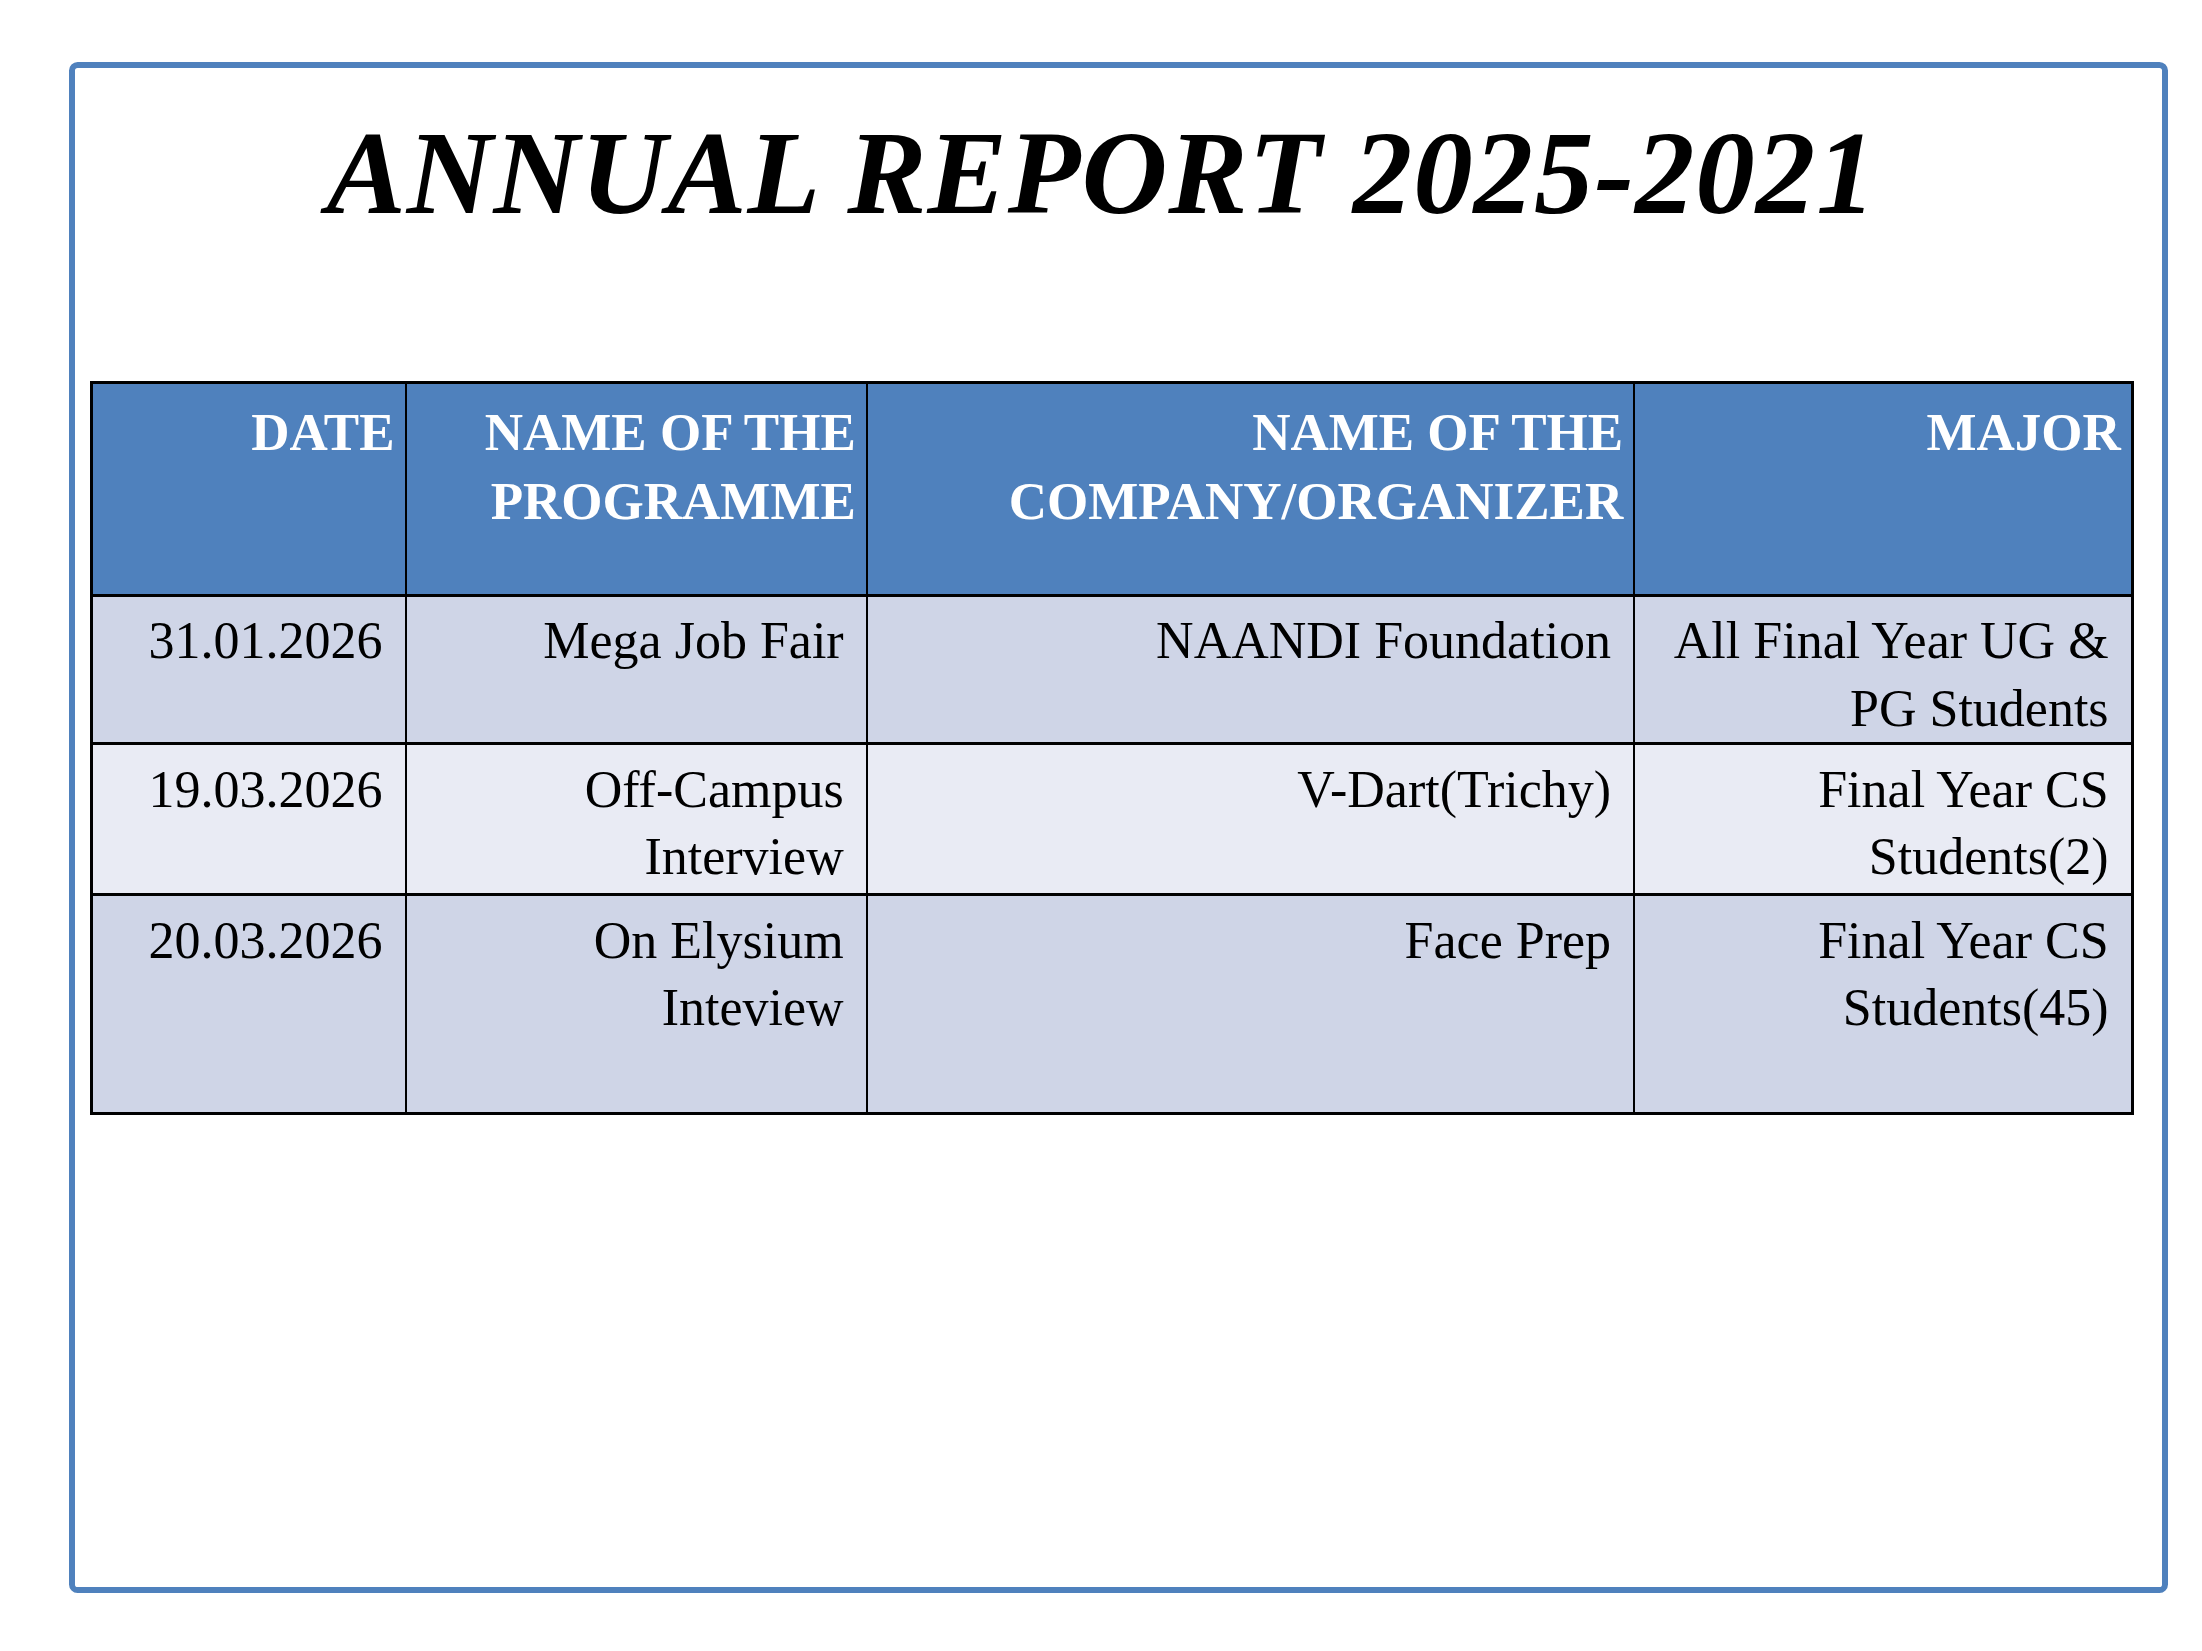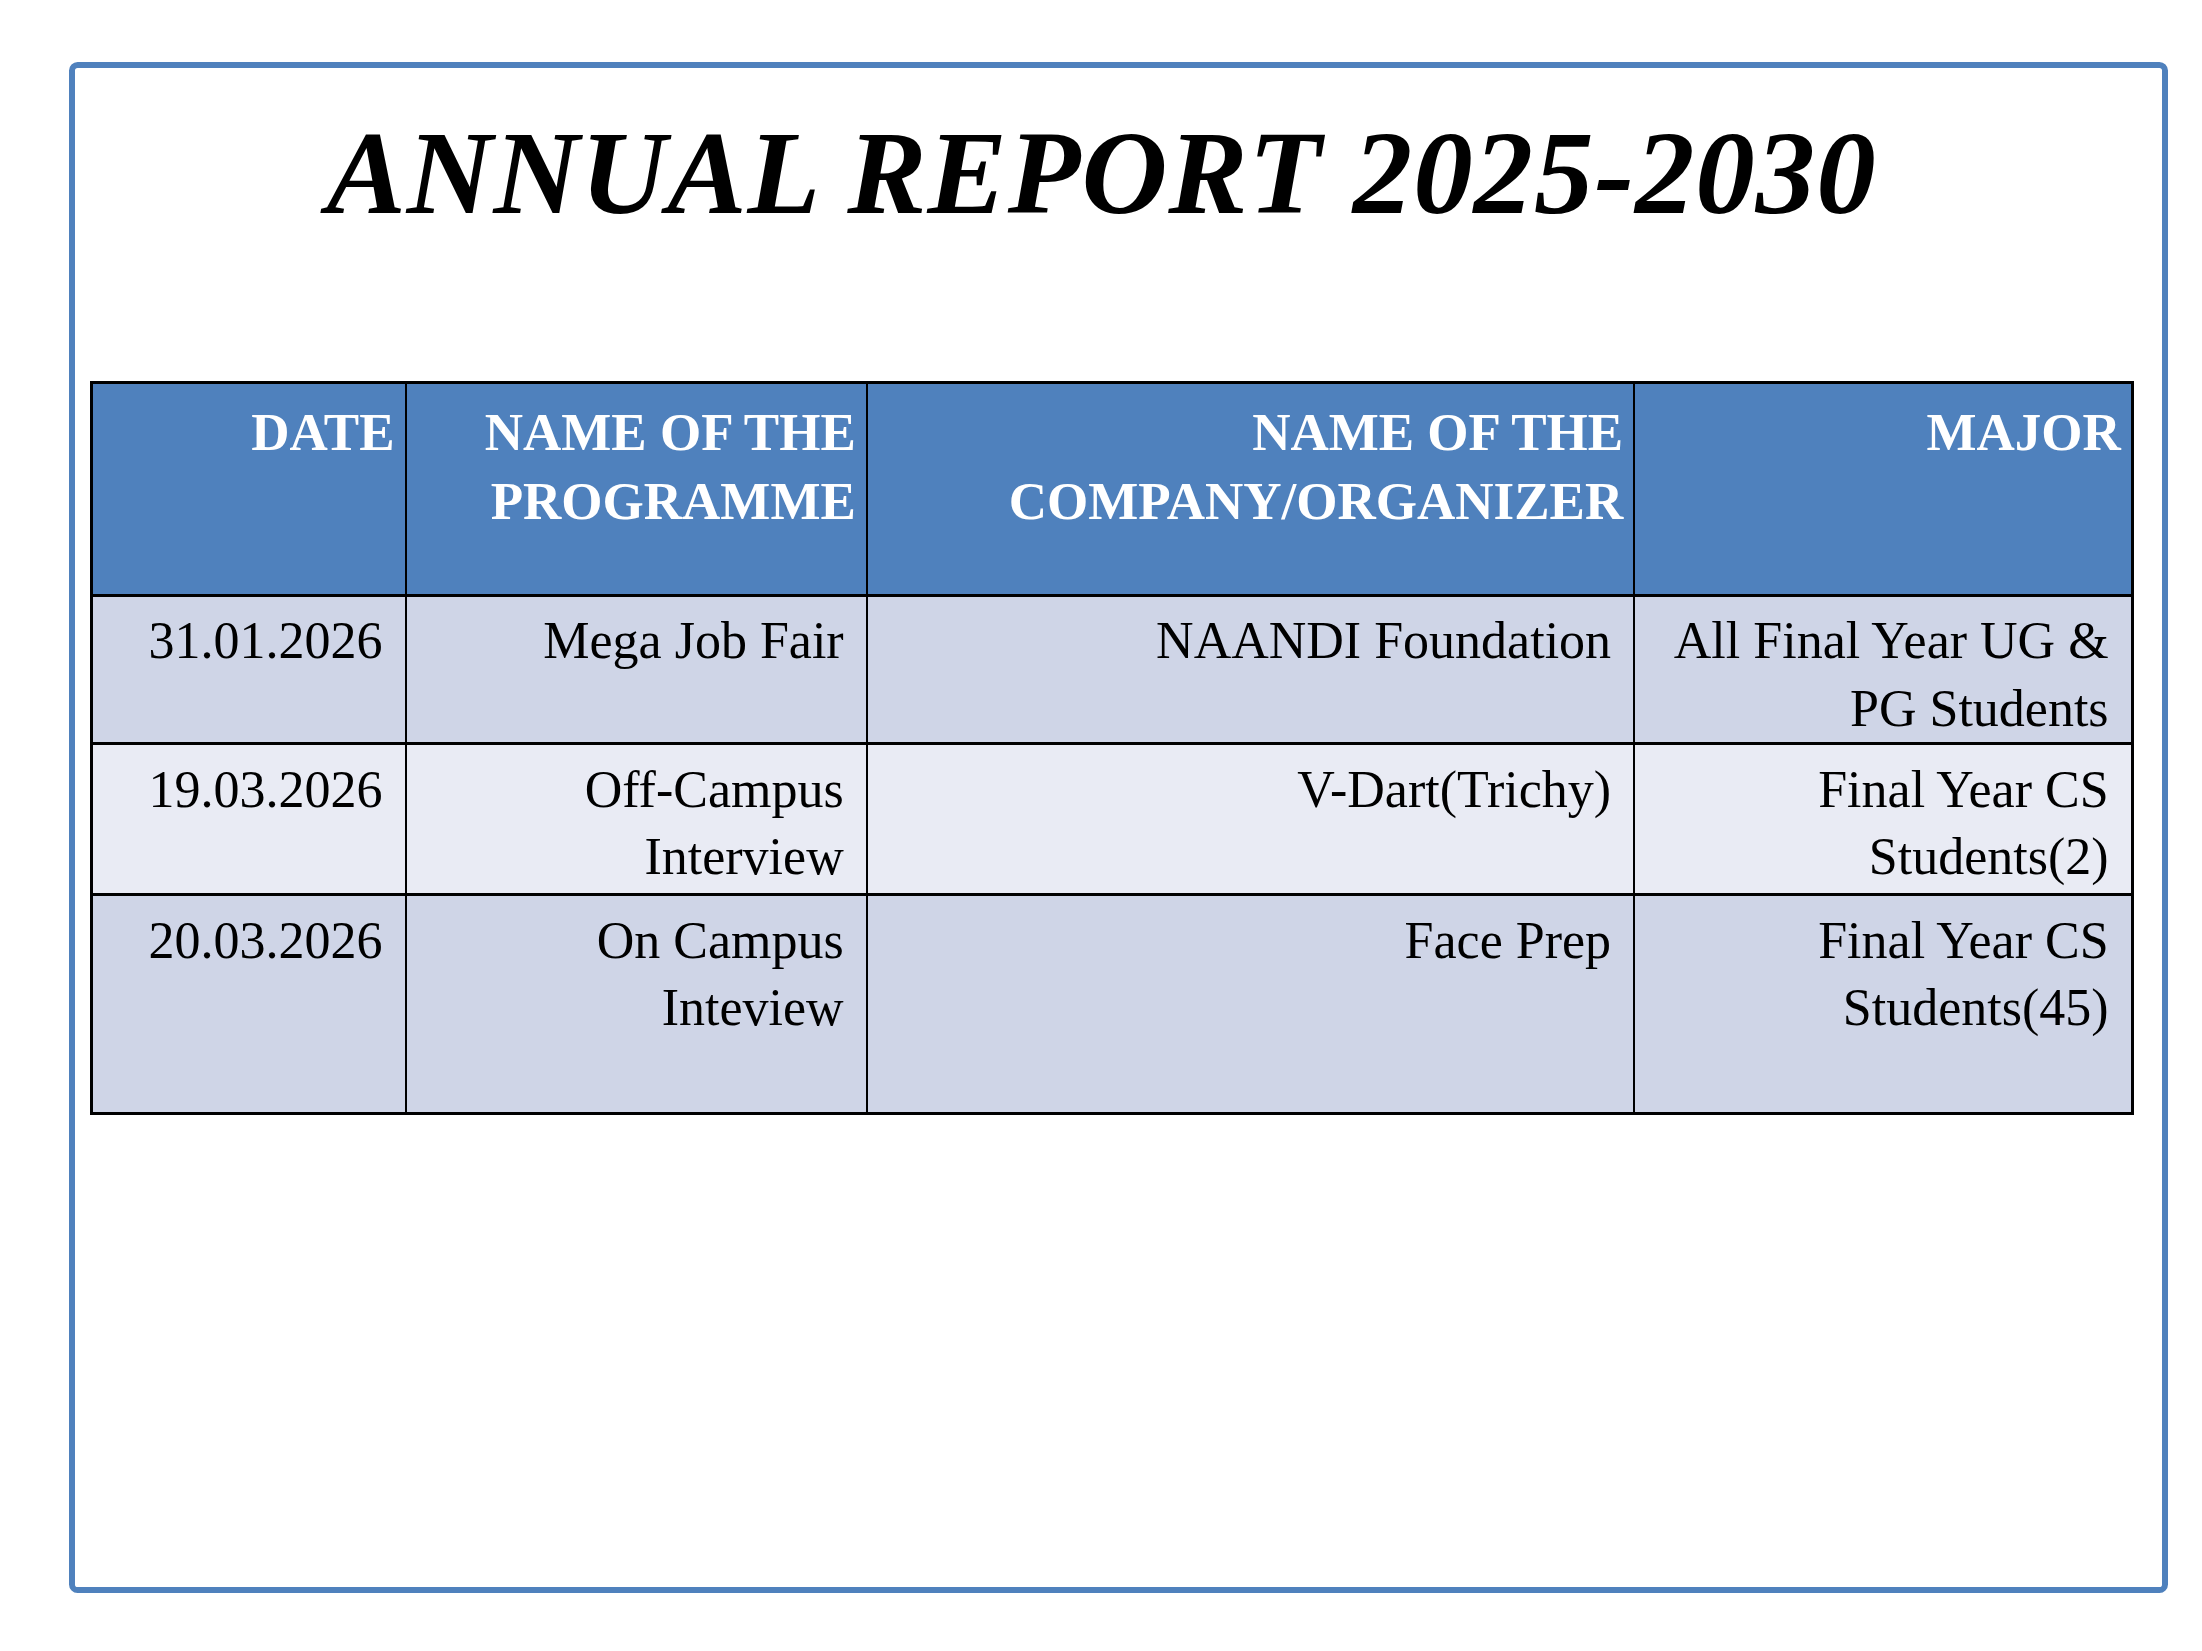--- a/index.html
+++ b/index.html
@@ -79,21 +79,21 @@
     line-height:1.3;
     text-align:right;
     padding:10.3px 22.4px 0 19px;
   }
 </style>
 </head>
 <body>
 
 <div class="frame"></div>
 
-<h1 class="title">ANNUAL REPORT 2025-2030</h1>
+<h1 class="title">ANNUAL REPORT 2025-2021</h1>
 
 <table class="report">
   <colgroup>
     <col class="c1">
       <col class="c2">
       <col class="c3">
       <col class="c4">
   </colgroup>
   <thead>
     <tr id="header-row">
@@ -111,19 +111,19 @@
         <td>All Final Year UG &amp; PG Students</td>
       </tr>
       <tr>
         <td>19.03.2026</td>
         <td>Off-Campus Interview</td>
         <td>V-Dart(Trichy)</td>
         <td>Final Year CS Students(2)</td>
       </tr>
       <tr>
         <td>20.03.2026</td>
-        <td>On Campus Inteview</td>
+        <td>On Elysium Inteview</td>
         <td>Face Prep</td>
         <td>Final Year CS Students(45)</td>
       </tr>
     </tbody>
 </table>
 
 
 </body></html>

